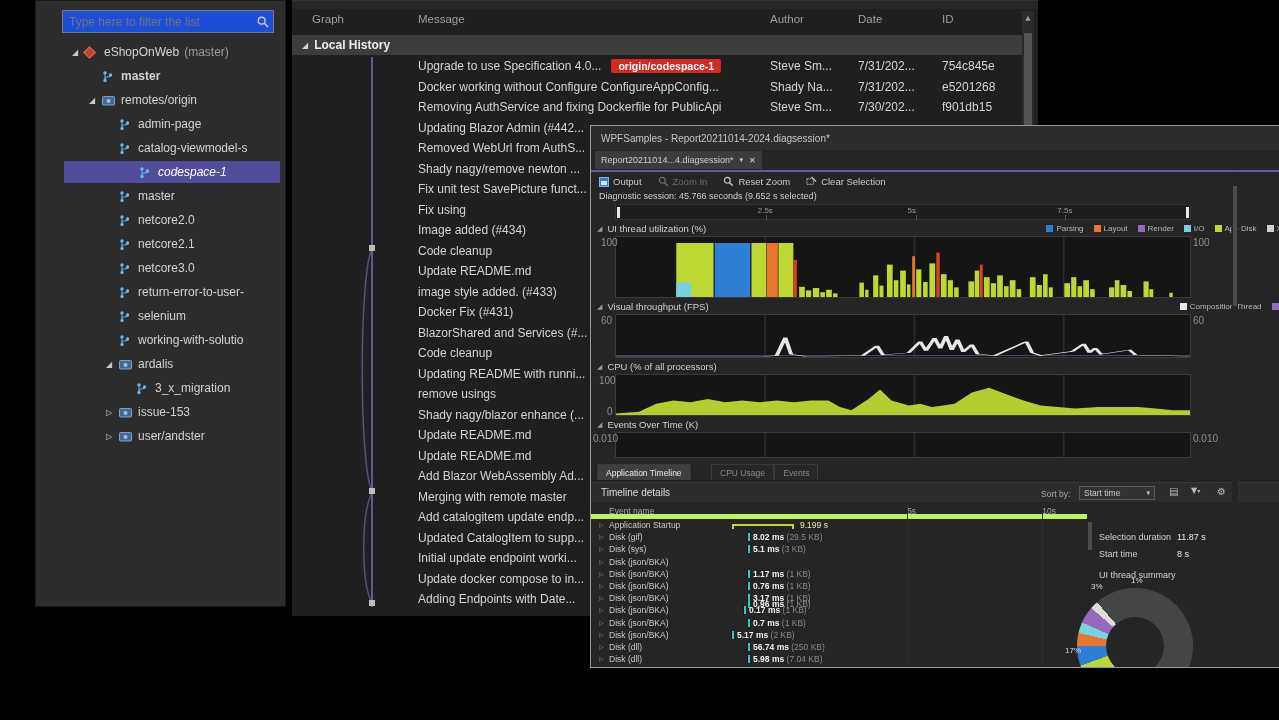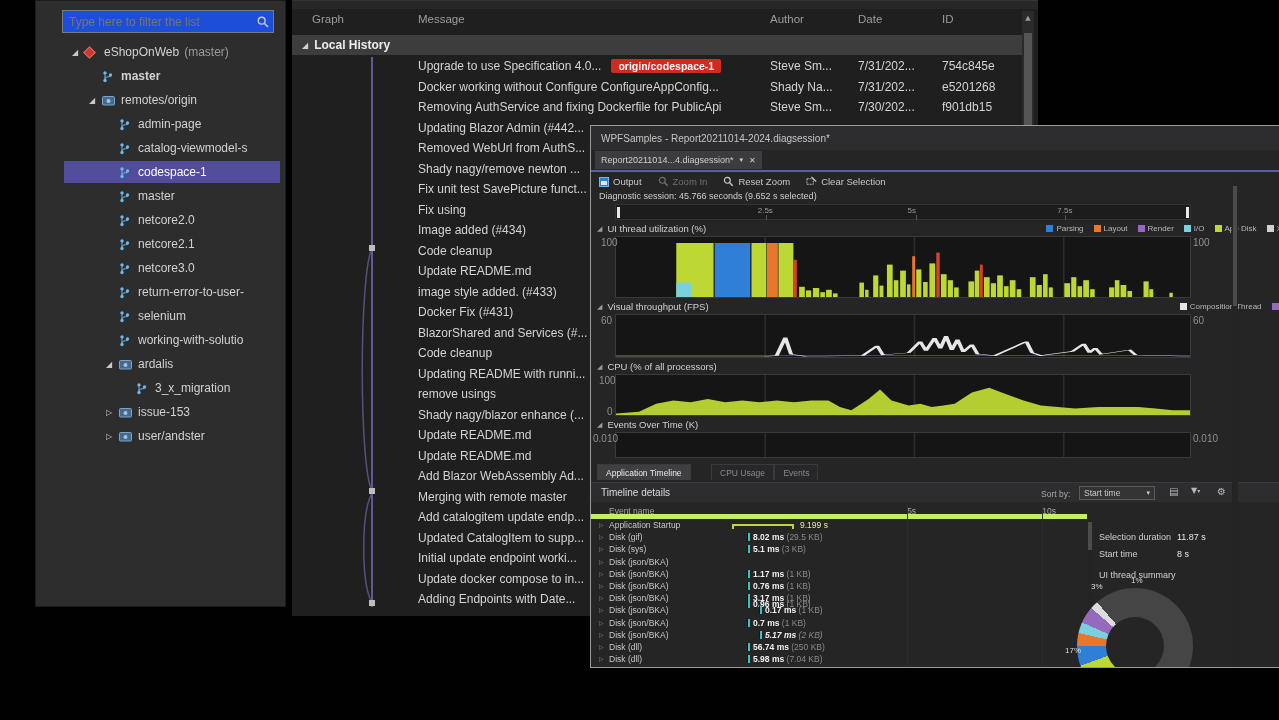--- a/index.html
+++ b/index.html
@@ -151,21 +151,21 @@
             <svg width="11" height="13">
               <circle cx="3" cy="3" r="1.7" fill="#6cb8f0"></circle>
               <circle cx="3" cy="10.5" r="1.7" fill="#6cb8f0"></circle>
               <line x1="3" y1="4.5" x2="3" y2="9" stroke="#6cb8f0"></line>
               <circle cx="8.5" cy="5" r="1.7" fill="#6cb8f0"></circle>
               <path d="M3 9 C3 6.8 6 6.8 8.5 6.6" stroke="#6cb8f0" fill="none"></path>
             </svg>
           </span>
           <span class="tr-label">catalog-viewmodel-s</span>
         </div>
-        <div class="treerow sel" style="top: 160px; padding-left: 42px;">
+        <div class="treerow sel" style="top: 160px; padding-left: 62px; font-style: italic;">
           <span class="tr-arrow g"></span>
           <span class="tr-icon">
             <svg width="11" height="13">
               <circle cx="3" cy="3" r="1.7" fill="#6cb8f0"></circle>
               <circle cx="3" cy="10.5" r="1.7" fill="#6cb8f0"></circle>
               <line x1="3" y1="4.5" x2="3" y2="9" stroke="#6cb8f0"></line>
               <circle cx="8.5" cy="5" r="1.7" fill="#6cb8f0"></circle>
               <path d="M3 9 C3 6.8 6 6.8 8.5 6.6" stroke="#6cb8f0" fill="none"></path>
             </svg>
           </span>
@@ -746,31 +746,31 @@
           <span style="position: absolute; left: 148px; top: 0px;"><span class="t-mark"></span><span class="t-dur">0.76 ms </span><span class="t-size">(1 KB)</span></span>
         </div>
         <div class="t-row" style="top: 467.2px;">
           <span class="t-exp g">▷</span>
           <span class="t-name">Disk (json/BKA)</span>
           <span style="position: absolute; left: 148px; top: 0px;"><span class="t-mark"></span><span class="t-dur">3.17 ms </span><span class="t-size">(1 KB)</span></span>
         </div>
         <div class="t-row" style="top: 479.4px;">
           <span class="t-exp g">▷</span>
           <span class="t-name">Disk (json/BKA)</span>
-          <span style="position: absolute; left: 160px; top: 0px;"><span class="t-mark"></span><span class="t-dur">0.17 ms </span><span class="t-size">(1 KB)</span></span>
+          <span style="position: absolute; left: 144px; top: 0px;"><span class="t-mark"></span><span class="t-dur">0.17 ms </span><span class="t-size">(1 KB)</span></span>
         </div>
         <div class="t-row" style="top: 491.6px;">
           <span class="t-exp g">▷</span>
           <span class="t-name">Disk (json/BKA)</span>
           <span style="position: absolute; left: 148px; top: 0px;"><span class="t-mark"></span><span class="t-dur">0.7 ms </span><span class="t-size">(1 KB)</span></span>
         </div>
         <div class="t-row" style="top: 503.8px;">
           <span class="t-exp g">▷</span>
           <span class="t-name">Disk (json/BKA)</span>
-          <span style="position: absolute; left: 160px; top: 0px; font-style: italic;"><span class="t-mark"></span><span class="t-dur">5.17 ms </span><span class="t-size">(2 KB)</span></span>
+          <span style="position: absolute; left: 132px; top: 0px;"><span class="t-mark"></span><span class="t-dur">5.17 ms </span><span class="t-size">(2 KB)</span></span>
         </div>
         <div class="t-row" style="top: 516px;">
           <span class="t-exp g">▷</span>
           <span class="t-name">Disk (dll)</span>
           <span style="position: absolute; left: 148px; top: 0px;"><span class="t-mark"></span><span class="t-dur">56.74 ms </span><span class="t-size">(250 KB)</span></span>
         </div>
         <div class="t-row" style="top: 528.2px;">
           <span class="t-exp g">▷</span>
           <span class="t-name">Disk (dll)</span>
           <span style="position: absolute; left: 148px; top: 0px;"><span class="t-mark"></span><span class="t-dur">5.98 ms </span><span class="t-size">(7.04 KB)</span></span>

